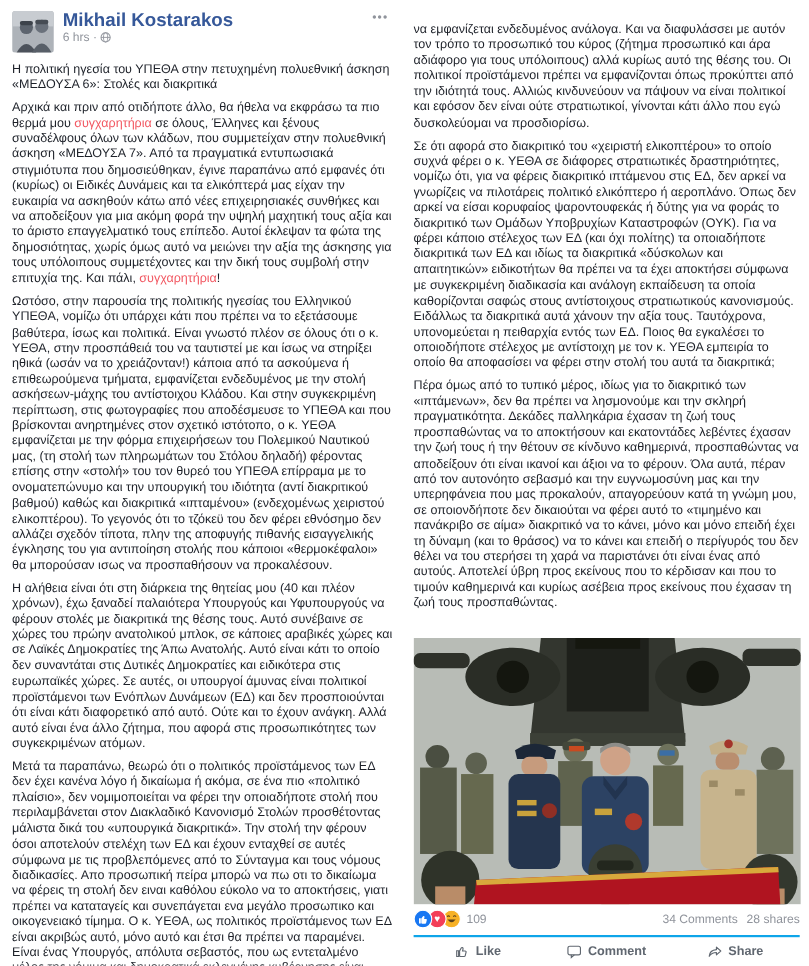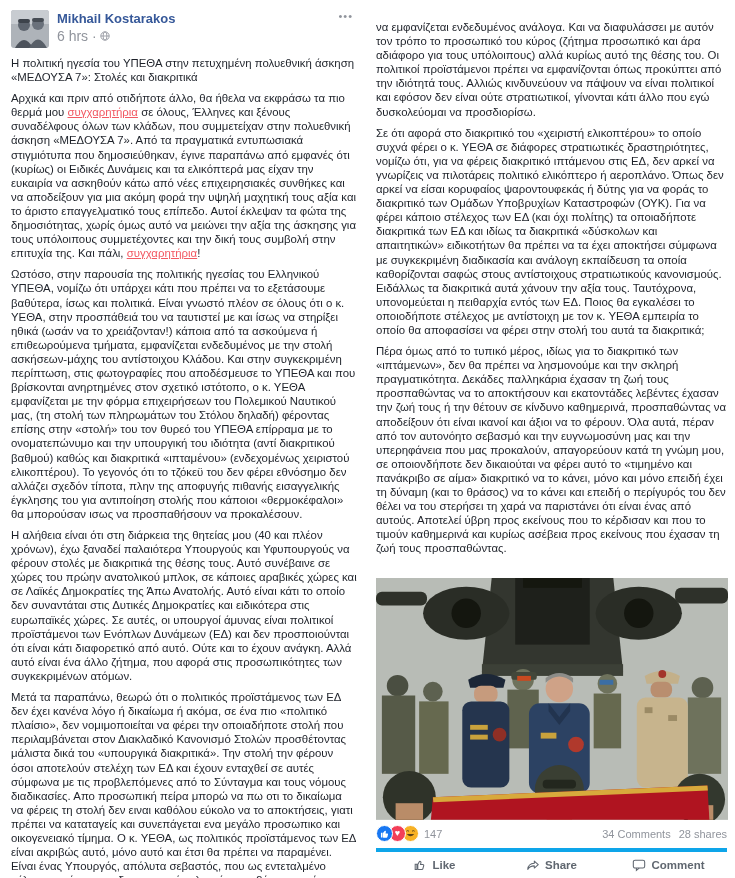--- a/index.html
+++ b/index.html
@@ -10,46 +10,46 @@
   }
   .post{display:flex;width:735px;height:878px;}
   .col{box-sizing:border-box;}
   .col-left{width:367px;padding:0 10px 0 11px;height:878px;overflow:hidden;}
   .col-right{width:368px;padding:0 8px 0 9px;height:878px;overflow:hidden;display:flex;flex-direction:column;}
 
   
   .hdr{display:flex;align-items:flex-start;padding-top:10px;margin-bottom:8px;position:relative;}
   .avatar{width:38px;height:38px;border-radius:3px;overflow:hidden;flex:0 0 38px;cursor:pointer;}
   .hmeta{margin-left:8px;padding-top:1px;}
-  .author{color:#365899;font-weight:bold;font-size:13px;line-height:15px;cursor:pointer;}
-  .sub{color:#90949c;font-size:14px;margin-top:2px;display:flex;align-items:center;gap:3px;}
+  .author{color:#365899;font-weight:bold;font-size:17px;line-height:15px;cursor:pointer;}
+  .sub{color:#90949c;font-size:11px;margin-top:2px;display:flex;align-items:center;gap:3px;}
   .more{position:absolute;right:0;top:8px;color:#90949c;font-size:11px;letter-spacing:1px;cursor:pointer;padding:2px 4px;}
 
   
   p.t{font-size:11.4px;line-height:14.1px;margin:0 0 7px 0;}
-  .red{color:#f25862;text-decoration:underline;}
+  .red{color:#f25862;}
   .col-right .rtext{height:570px;overflow:hidden;padding-top:20px;}
 
   
   .photo{width:352px;height:247px;display:block;cursor:pointer;}
 
   
   .engage{display:flex;align-items:center;font-size:11px;color:#90949c;padding:5px 0 4px 0;}
   .rxn{display:flex;align-items:center;cursor:pointer;}
   .badge{width:15px;height:15px;border-radius:50%;border:1.5px solid #fff;box-sizing:content-box;margin-left:-4px;position:relative;}
   .badge:first-child{margin-left:0;}
   .b-like{background:#1877f2;z-index:3;}
   .b-love{background:#f33e58;z-index:2;color:#fff;font-size:9px;text-align:center;line-height:15px;}
   .b-haha{background:#f7b125;z-index:1;}
   .rcount{margin-left:5px;color:#90949c;}
   .eright{margin-left:auto;display:flex;gap:8px;}
   .eright span{cursor:pointer;text-align:right;}
 
   
-  .actions{border-top:4px solid #0ea5e9;display:flex;margin-top:2px;}
+  .actions{border-top:2px solid #0ea5e9;display:flex;margin-top:2px;}
   .abtn{flex:1;display:flex;align-items:center;justify-content:center;gap:5px;
         color:#606770;font-weight:bold;font-size:11.5px;padding:6px 0;cursor:pointer;border-radius:2px;}
   .abtn svg{flex:0 0 auto;}
 </style>
 </head>
 <body>
 
 <div class="post">
 
   <div class="col col-left">
@@ -74,21 +74,21 @@
           <svg width="10" height="10" viewBox="0 0 12 12">
             <circle cx="6" cy="6" r="5" fill="none" stroke="#90949c" stroke-width="1.1"></circle>
             <ellipse cx="6" cy="6" rx="2.3" ry="5" fill="none" stroke="#90949c" stroke-width="1"></ellipse>
             <line x1="1" y1="6" x2="11" y2="6" stroke="#90949c" stroke-width="1"></line>
           </svg>
         </div>
       </div>
       <div class="more">•••</div>
     </div>
 
-    <p class="t">Η πολιτική ηγεσία του ΥΠΕΘΑ στην πετυχημένη πολυεθνική άσκηση «ΜΕΔΟΥΣΑ 7»: Στολές και διακριτικά</p>
+    <p class="t">Η πολιτική ηγεσία του ΥΠΕΘΑ στην πετυχημένη πολυεθνική άσκηση «ΜΕΔΟΥΣΑ 6»: Στολές και διακριτικά</p>
 
     <p class="t"><span>Αρχικά και πριν από οτιδήποτε άλλο, θα ήθελα να εκφράσω τα πιο θερμά μου </span><span class="red">συγχαρητήρια</span><span> σε όλους, Έλληνες και ξένους συναδέλφους όλων των κλάδων, που συμμετείχαν στην πολυεθνική άσκηση «ΜΕΔΟΥΣΑ 7». Από τα πραγματικά εντυπωσιακά στιγμιότυπα που δημοσιεύθηκαν, έγινε παραπάνω από εμφανές ότι (κυρίως) οι Ειδικές Δυνάμεις και τα ελικόπτερά μας είχαν την ευκαιρία να ασκηθούν κάτω από νέες επιχειρησιακές συνθήκες και να αποδείξουν για μια ακόμη φορά την υψηλή μαχητική τους αξία και το άριστο επαγγελματικό τους επίπεδο. Αυτοί έκλεψαν τα φώτα της δημοσιότητας, χωρίς όμως αυτό να μειώνει την αξία της άσκησης για τους υπόλοιπους συμμετέχοντες και την δική τους συμβολή στην επιτυχία της. Και πάλι, </span><span class="red">συγχαρητήρια</span><span>!</span></p>
 
     <p class="t">Ωστόσο, στην παρουσία της πολιτικής ηγεσίας του Ελληνικού ΥΠΕΘΑ, νομίζω ότι υπάρχει κάτι που πρέπει να το εξετάσουμε βαθύτερα, ίσως και πολιτικά. Είναι γνωστό πλέον σε όλους ότι ο κ. ΥΕΘΑ, στην προσπάθειά του να ταυτιστεί με και ίσως να στηρίξει ηθικά (ωσάν να το χρειάζονταν!) κάποια από τα ασκούμενα ή επιθεωρούμενα τμήματα, εμφανίζεται ενδεδυμένος με την στολή ασκήσεων-μάχης του αντίστοιχου Κλάδου. Και στην συγκεκριμένη περίπτωση, στις φωτογραφίες που αποδέσμευσε το ΥΠΕΘΑ και που βρίσκονται ανηρτημένες στον σχετικό ιστότοπο, ο κ. ΥΕΘΑ εμφανίζεται με την φόρμα επιχειρήσεων του Πολεμικού Ναυτικού μας, (τη στολή των πληρωμάτων του Στόλου δηλαδή) φέροντας επίσης στην «στολή» του τον θυρεό του ΥΠΕΘΑ επίρραμα με το ονοματεπώνυμο και την υπουργική του ιδιότητα (αντί διακριτικού βαθμού) καθώς και διακριτικά «ιπταμένου» (ενδεχομένως χειριστού ελικοπτέρου). Το γεγονός ότι το τζόκεϋ του δεν φέρει εθνόσημο δεν αλλάζει σχεδόν τίποτα, πλην της αποφυγής πιθανής εισαγγελικής έγκλησης του για αντιποίηση στολής που κάποιοι «θερμοκέφαλοι» θα μπορούσαν ισως να προσπαθήσουν να προκαλέσουν.</p>
     <p class="t">Η αλήθεια είναι ότι στη διάρκεια της θητείας μου (40 και πλέον χρόνων), έχω ξαναδεί παλαιότερα Υπουργούς και Υφυπουργούς να φέρουν στολές με διακριτικά της θέσης τους. Αυτό συνέβαινε σε χώρες του πρώην ανατολικού μπλοκ, σε κάποιες αραβικές χώρες και σε Λαϊκές Δημοκρατίες της Άπω Ανατολής. Αυτό είναι κάτι το οποίο δεν συναντάται στις Δυτικές Δημοκρατίες και ειδικότερα στις ευρωπαϊκές χώρες. Σε αυτές, οι υπουργοί άμυνας είναι πολιτικοί προϊστάμενοι των Ενόπλων Δυνάμεων (ΕΔ) και δεν προσποιούνται ότι είναι κάτι διαφορετικό από αυτό. Ούτε και το έχουν ανάγκη. Αλλά αυτό είναι ένα άλλο ζήτημα, που αφορά στις προσωπικότητες των συγκεκριμένων ατόμων.</p>
     <p class="t">Μετά τα παραπάνω, θεωρώ ότι ο πολιτικός προϊστάμενος των ΕΔ δεν έχει κανένα λόγο ή δικαίωμα ή ακόμα, σε ένα πιο «πολιτικό πλαίσιο», δεν νομιμοποιείται να φέρει την οποιαδήποτε στολή που περιλαμβάνεται στον Διακλαδικό Κανονισμό Στολών προσθέτοντας μάλιστα δικά του «υπουργικά διακριτικά». Την στολή την φέρουν όσοι αποτελούν στελέχη των ΕΔ και έχουν ενταχθεί σε αυτές σύμφωνα με τις προβλεπόμενες από το Σύνταγμα και τους νόμους διαδικασίες. Απο προσωπική πείρα μπορώ να πω οτι το δικαίωμα να φέρεις τη στολή δεν ειναι καθόλου εύκολο να το αποκτήσεις, γιατι πρέπει να καταταγείς και συνεπάγεται ενα μεγάλο προσωπικο και οικογενειακό τίμημα. Ο κ. ΥΕΘΑ, ως πολιτικός προϊστάμενος των ΕΔ είναι ακριβώς αυτό, μόνο αυτό και έτσι θα πρέπει να παραμένει. Είναι ένας Υπουργός, απόλυτα σεβαστός, που ως εντεταλμένο μέλος της νόμιμα και δημοκρατικά εκλεγμένης κυβέρνησης είναι αυτός που ασκεί τον πολιτικό έλεγχο των ΕΔ, γεγονός που αποτελεί ένα από τα θεμελιώδη αξιώματα της Δημοκρατίας. Δεν ειναι ο Αρχηγός των Ενόπλων Δυνάμεων. Δεν είναι πολυ περισσότερο ούτε Αξκός ούτε Υπξκός ούτε στρατιώτης, ναύτης ή σμηνίτης. Είναι ο πολιτικός προϊστάμενος των ΕΔ, και κατά τη γνώμη μου, θα πρέπει</p>
   </div>
 
   <div class="col col-right">
 
@@ -182,43 +182,43 @@
             </svg>
         </span>
         <span class="badge b-love">♥</span>
         <span class="badge b-haha">
           <svg width="15" height="15" viewBox="0 0 16 16">
             <path d="M4 8.4 Q8 13.6 12 8.4 Z" fill="#5c4119"></path>
             <path d="M3.6 5.6 Q5 4.2 6.4 5.6" stroke="#5c4119" stroke-width="1" fill="none"></path>
             <path d="M9.6 5.6 Q11 4.2 12.4 5.6" stroke="#5c4119" stroke-width="1" fill="none"></path>
           </svg>
         </span>
-        <span class="rcount">147</span>
+        <span class="rcount">109</span>
       </div>
       <div class="eright">
         <span>34 Comments</span>
         <span>28 shares</span>
       </div>
     </div>
 
     <div class="actions">
       <div class="abtn">
         <svg width="14" height="14" viewBox="0 0 16 16">
           <path d="M2.5 7.2h2v6h-2zM5.5 12.4c0 .5.5.8 1 .8h3.6c.6 0 1.1-.4 1.25-1l.9-3.5a1 1 0 0 0-.97-1.25H8.6l.5-2.3a1.05 1.05 0 0 0-1.9-.8L5.5 7.4z" fill="none" stroke="#606770" stroke-width="1.2"></path>
         </svg>
         <span>Like</span>
       </div>
       <div class="abtn">
         <svg width="14" height="14" viewBox="0 0 16 16">
-          <path d="M9.5 3.5 L14 7.5 L9.5 11.5 L9.5 9 C5.5 9 3.5 10.5 2 13 C2.3 8.5 5 6.3 9.5 6 Z" fill="none" stroke="#606770" stroke-width="1.2" stroke-linejoin="round"></path>
-        </svg>
-        <span>Share</span>
+          <rect x="1.5" y="2.5" width="13" height="9" rx="2" fill="none" stroke="#606770" stroke-width="1.2"></rect>
+          <path d="M5 11.5 L5 14.2 L8.2 11.5" fill="none" stroke="#606770" stroke-width="1.2"></path>
+        </svg>
+        <span>Comment</span>
       </div>
       <div class="abtn">
         <svg width="14" height="14" viewBox="0 0 16 16">
-          <rect x="1.5" y="2.5" width="13" height="9" rx="2" fill="none" stroke="#606770" stroke-width="1.2"></rect>
-          <path d="M5 11.5 L5 14.2 L8.2 11.5" fill="none" stroke="#606770" stroke-width="1.2"></path>
-        </svg>
-        <span>Comment</span>
+          <path d="M9.5 3.5 L14 7.5 L9.5 11.5 L9.5 9 C5.5 9 3.5 10.5 2 13 C2.3 8.5 5 6.3 9.5 6 Z" fill="none" stroke="#606770" stroke-width="1.2" stroke-linejoin="round"></path>
+        </svg>
+        <span>Share</span>
       </div>
     </div>
   </div>
 </div>
 
 </body></html>

